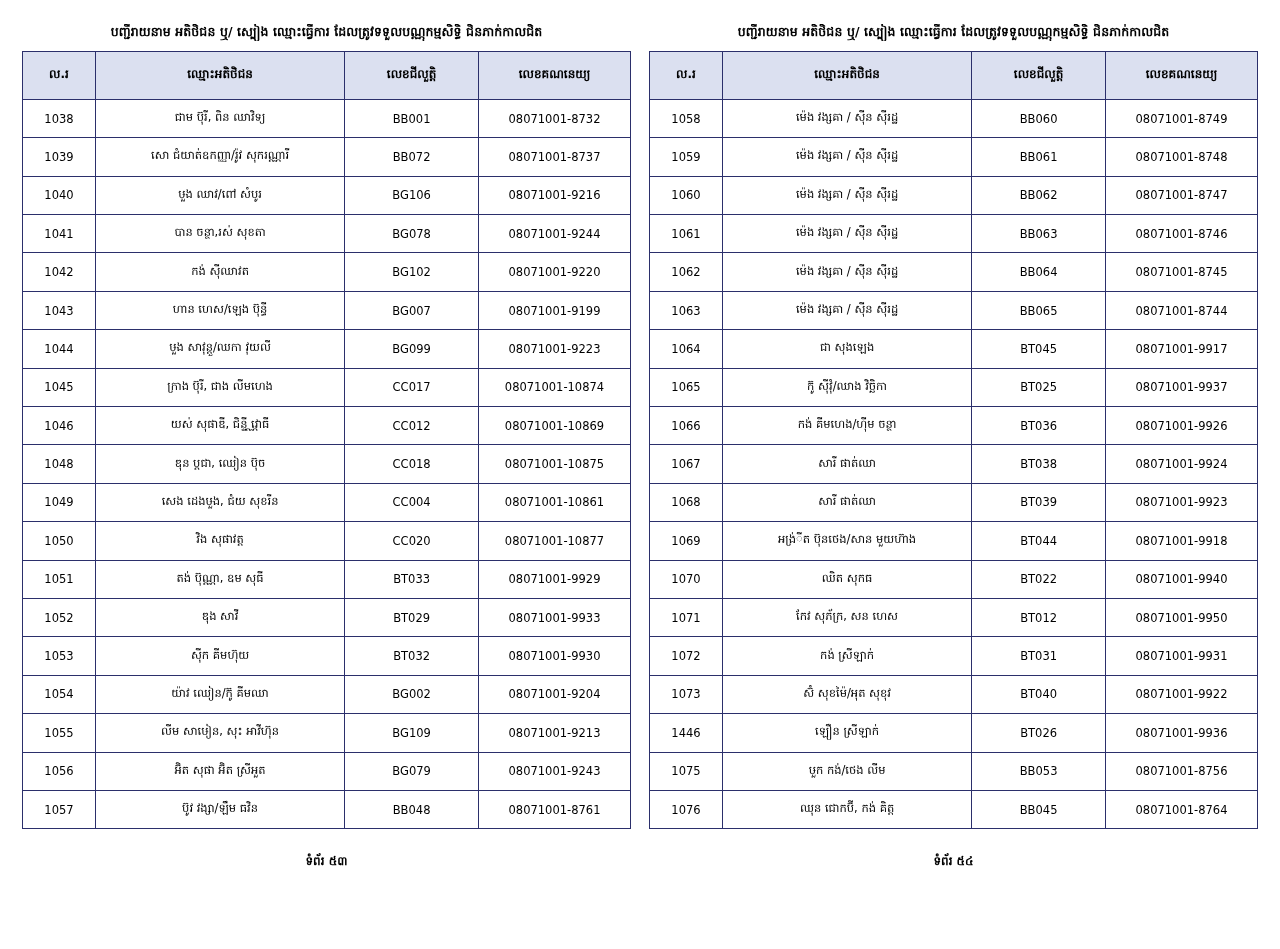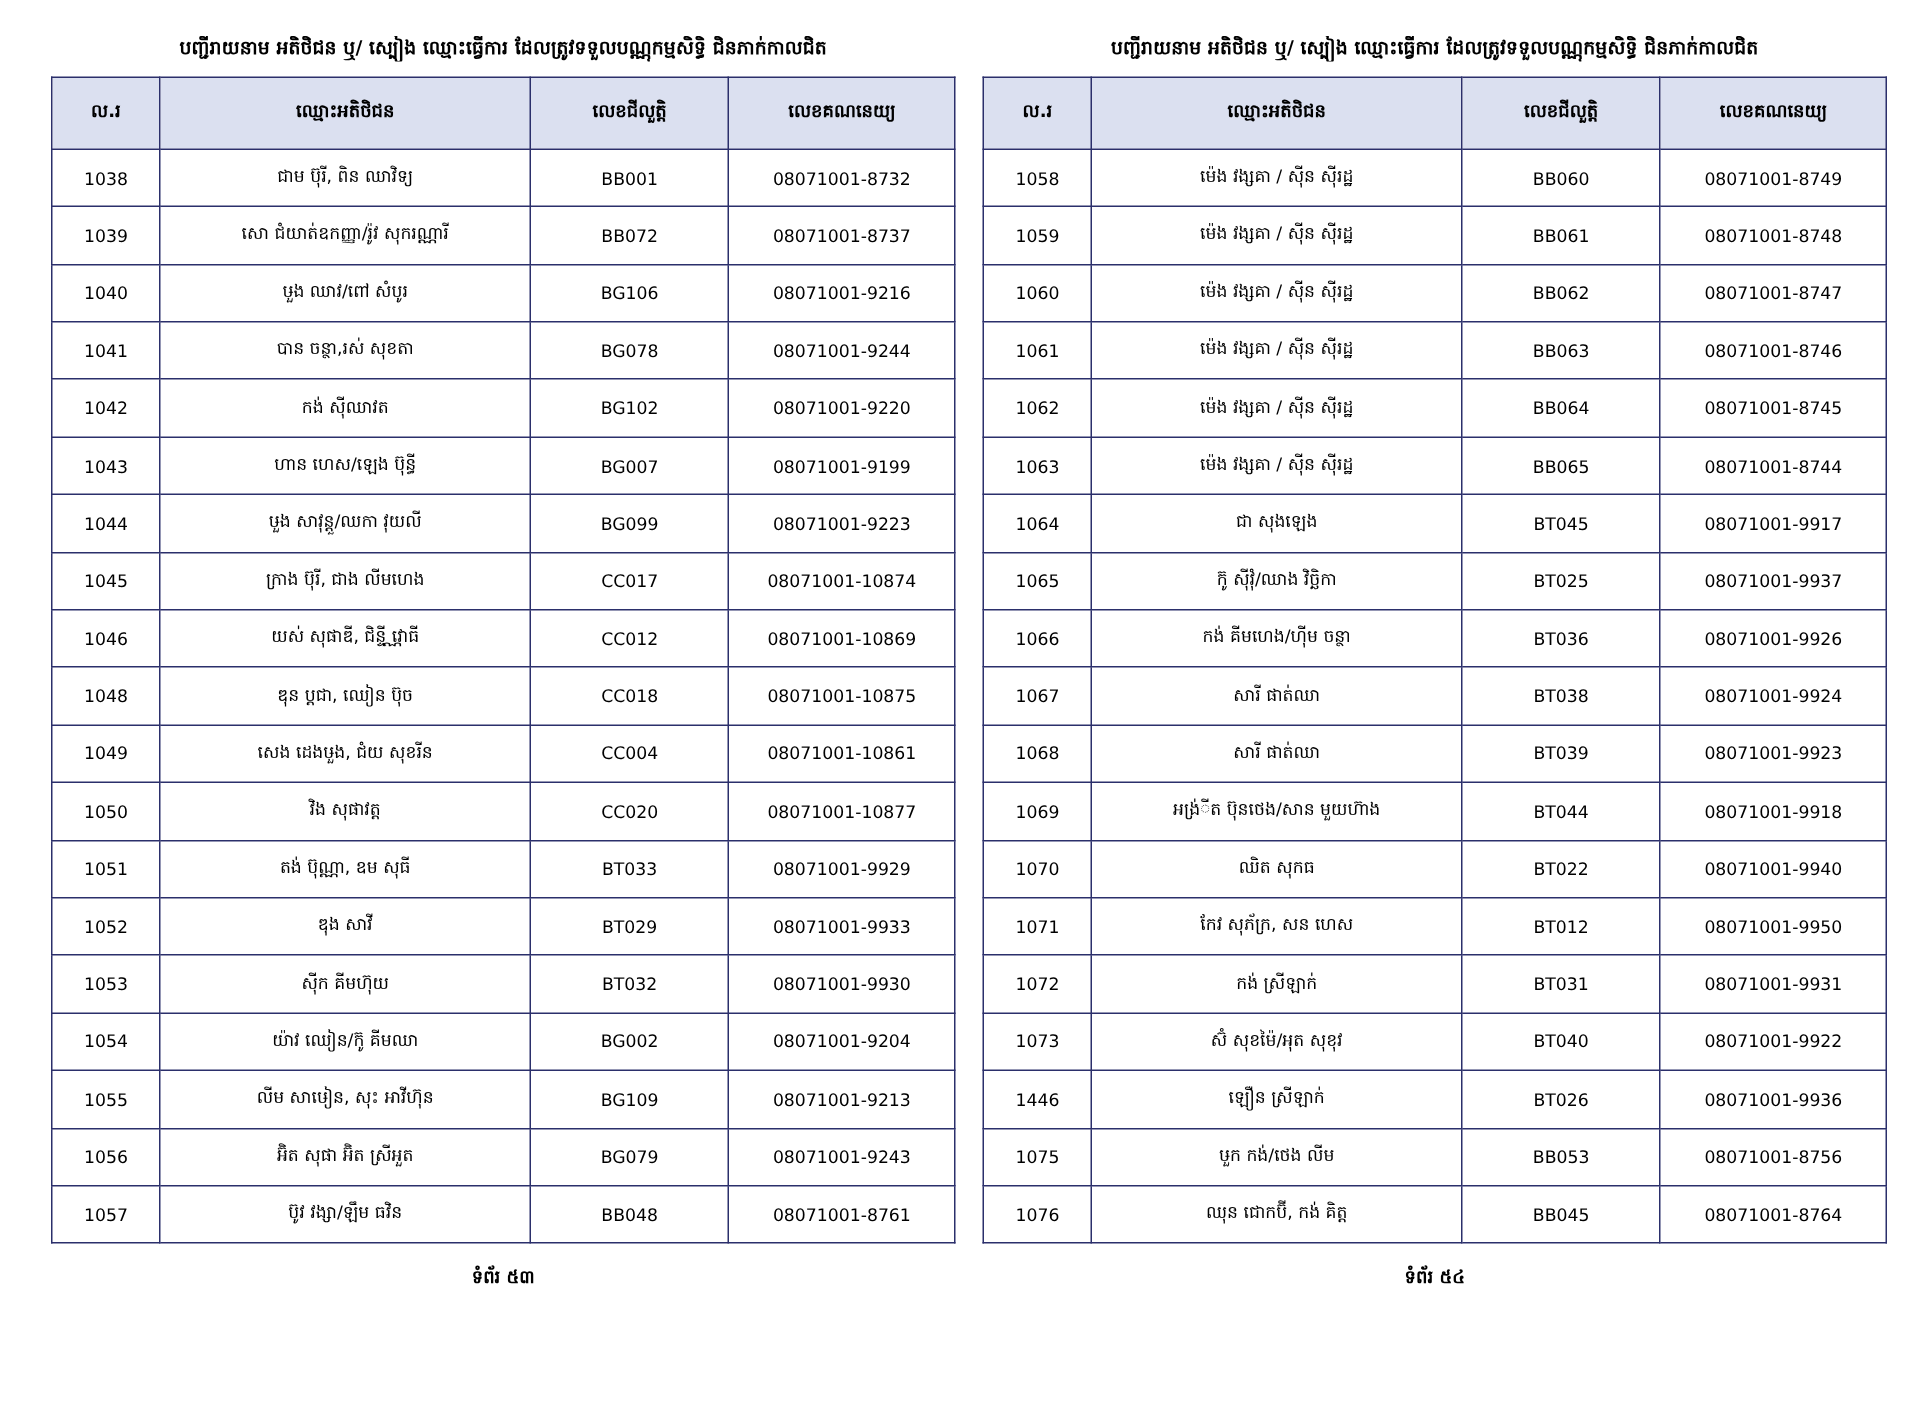--- a/index.html
+++ b/index.html
@@ -13,21 +13,21 @@
     font-family: "DejaVu Sans", "Liberation Sans", sans-serif;
     color: #000000;
     overflow: hidden;
   }
   .page-wrap {
     display: flex;
     flex-direction: row;
     width: 1280px;
     height: 949px;
     box-sizing: border-box;
-    padding: 18px 22px 0 34px;
+    padding: 18px 22px 0 22px;
     gap: 18px;
   }
   .sheet {
     flex: 1 1 0;
     display: flex;
     flex-direction: column;
     min-width: 0;
   }
   .sheet-title {
     text-align: center;
@@ -69,21 +69,21 @@
   col.c-code  { width: 22%; }
   col.c-acct  { width: 25%; }
   td.cell-name {
     text-align: left;
     padding-left: 14px;
   }
   .page-footer {
     text-align: center;
     font-size: 12px;
     font-weight: bold;
-    margin-top: 14px;
+    margin-top: 24px;
   }
 </style>
 </head>
 <body>
 
 <div class="page-wrap">
 
   <div class="sheet">
     <div class="sheet-title">បញ្ជីរាយនាម អតិថិជន ឬ/ ស្បៀង ឈ្មោះធ្វើការ ដែលត្រូវទទួលបណ្ណុកម្មសិទ្ធិ ជិនភាក់កាលជិត</div>
     <table class="data-table">

